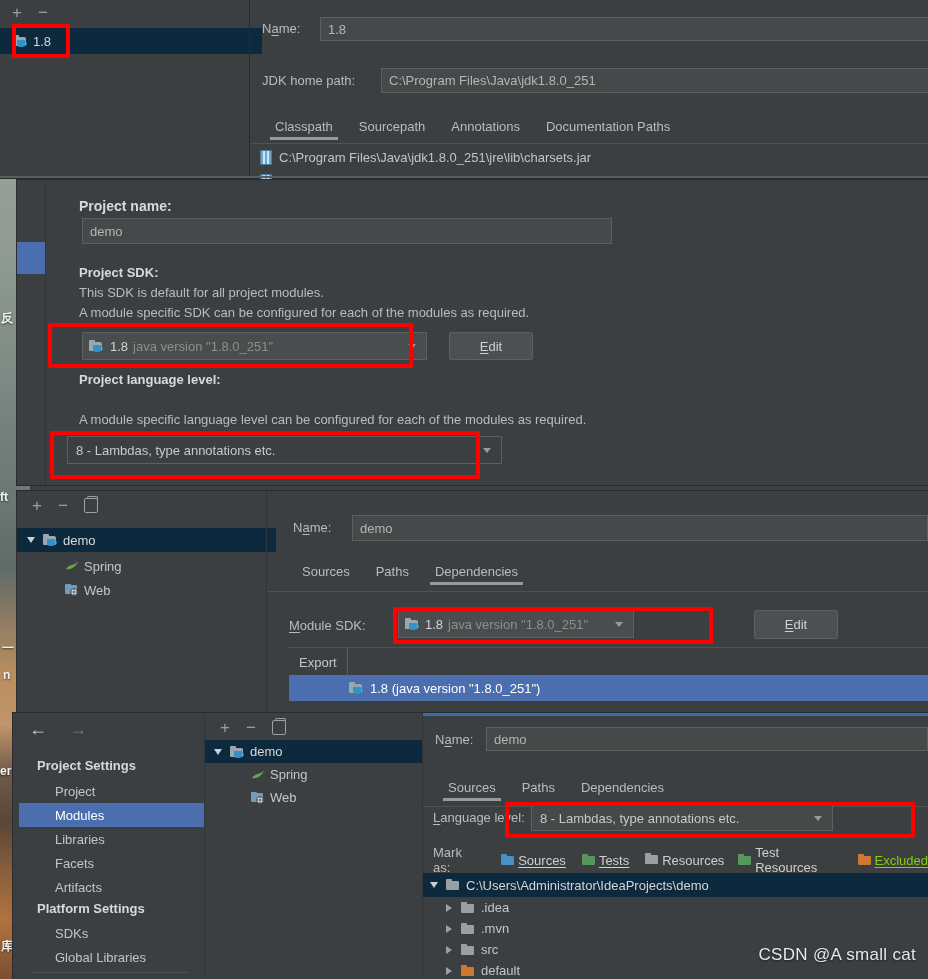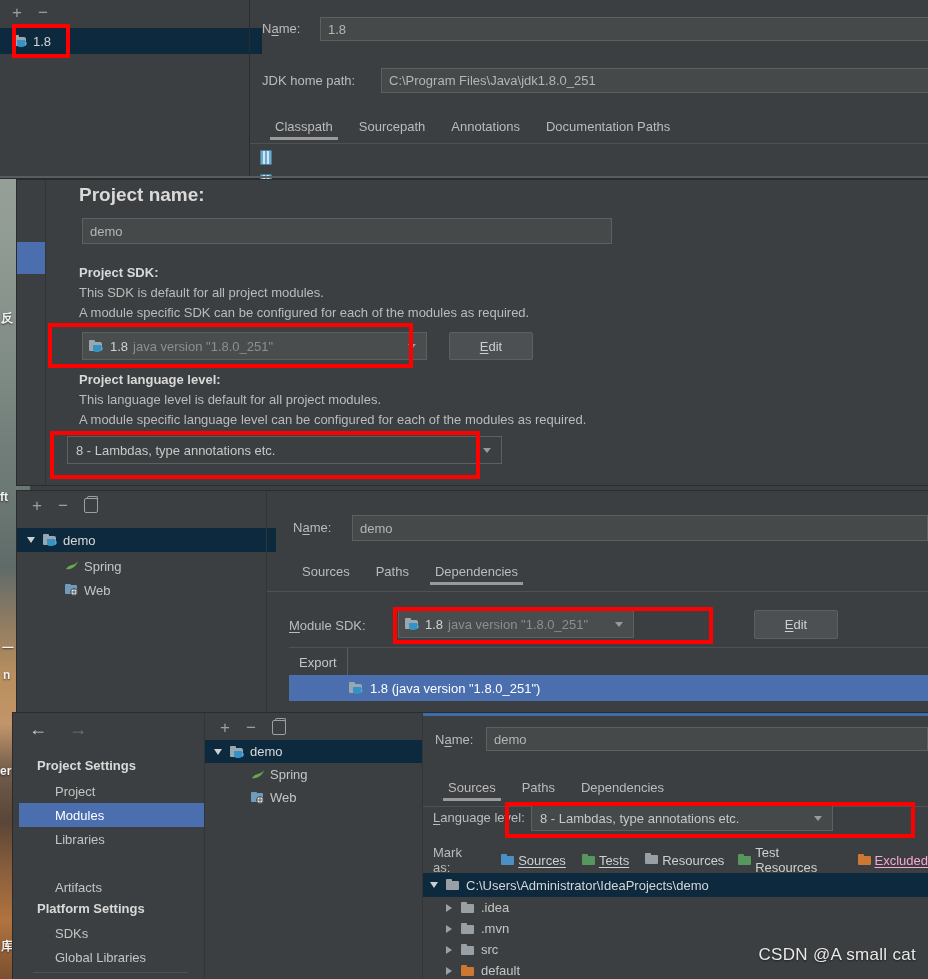--- a/index.html
+++ b/index.html
@@ -155,36 +155,37 @@
     <div class="abs tabs" style="left:12px;top:114px;height:20px;">
       <div class="tab active">Classpath</div>
       <div class="tab">Sourcepath</div>
       <div class="tab">Annotations</div>
       <div class="tab">Documentation Paths</div>
     </div>
     <div class="divider-h" style="left:0;top:143px;width:678px;background:#4e5254;"></div>
 
     <div class="abs" style="left:10px;top:146px;width:668px;height:22px;display:flex;align-items:center;">
       <span class="ic ic-jar"></span>
+      <span style="margin-left:7px;color:#c3c3c3;">C:\Program Files\Java\jdk1.8.0_251\jre\lib\charsets.jar</span>
     </div>
     <div class="abs" style="left:10px;top:170px;">
       <span class="ic ic-jar" style="height:8px;"></span>
     </div>
   </div>
   <div class="abs" style="left:0;top:176px;width:928px;height:2px;background:#5a5d5f;"></div>
 </div>
 <div class="redbox" style="left:12px;top:24px;width:58px;height:34px;"></div>
 
 <div class="abs panel" style="left:17px;top:180px;width:911px;height:305px;z-index:12;background:#3c3f41;">
 
   <div class="abs" style="left:0;top:0;width:28px;height:305px;background:#3c3f41;"></div>
   <div class="abs" style="left:0;top:62px;width:28px;height:32px;background:#4b6eaf;"></div>
   <div class="divider-v" style="left:28px;top:0;height:305px;background:#323537;"></div>
 
-  <div class="abs lbl-b" style="left:62px;top:4px;font-size:19px;">Project name:</div>
+  <div class="abs lbl-b" style="left:62px;top:18px;font-size:14px;">Project name:</div>
   <div class="abs field" style="left:65px;top:38px;width:530px;height:26px;">
     <span>demo</span>
   </div>
 
   <div class="abs lbl-b" style="left:62px;top:85px;">Project SDK:</div>
   <div class="abs lbl" style="left:62px;top:105px;">This SDK is default for all project modules.</div>
   <div class="abs lbl" style="left:62px;top:125px;">A module specific SDK can be configured for each of the modules as required.</div>
 
   <div class="abs combo" style="left:65px;top:152px;width:345px;height:28px;">
     <span class="ic ic-folder-sdk">
@@ -196,21 +197,20 @@
     <span style="margin-left:5px;color:#8e8e8e;">java version "1.8.0_251"</span>
     <span class="arrow-box">
         <i class="arrow-dn"></i>
       </span>
   </div>
   <div class="abs btn" style="left:432px;top:152px;width:84px;height:28px;">
     <span><span class="uline">E</span>dit</span>
   </div>
 
   <div class="abs lbl-b" style="left:62px;top:192px;">Project language level:</div>
-  <div class="abs lbl" style="left:62px;top:212px;">This language level is default for all project modules.</div>
   <div class="abs lbl" style="left:62px;top:232px;">A module specific language level can be configured for each of the modules as required.</div>
 
   <div class="abs combo" style="left:50px;top:256px;width:435px;height:28px;background:#3c3f41;">
     <span style="margin-left:2px;color:#c8c8c8;">8 - Lambdas, type annotations etc.</span>
     <span class="arrow-box">
         <i class="arrow-dn"></i>
       </span>
   </div>
 </div>
 <div class="redbox" style="left:48px;top:323px;width:365px;height:45px;"></div>
@@ -316,20 +316,23 @@
     <div class="abs lbl-b" style="left:24px;top:45px;">Project Settings</div>
     <div class="abs" style="left:6px;top:66px;width:185px;height:24px;display:flex;align-items:center;padding-left:36px;color:#c4c4c4;">
       <span>Project</span>
     </div>
     <div class="abs" style="left:6px;top:90px;width:185px;height:24px;display:flex;align-items:center;padding-left:36px;background:#4b6eaf;color:#ffffff;">
       <span>Modules</span>
     </div>
     <div class="abs" style="left:6px;top:114px;width:185px;height:24px;display:flex;align-items:center;padding-left:36px;color:#c4c4c4;">
       <span>Libraries</span>
     </div>
+    <div class="abs" style="left:6px;top:138px;width:185px;height:24px;display:flex;align-items:center;padding-left:36px;color:#c4c4c4;">
+      <span>Facets</span>
+    </div>
     <div class="abs" style="left:6px;top:162px;width:185px;height:24px;display:flex;align-items:center;padding-left:36px;color:#c4c4c4;">
       <span>Artifacts</span>
     </div>
 
     <div class="abs lbl-b" style="left:24px;top:188px;">Platform Settings</div>
     <div class="abs" style="left:6px;top:208px;width:185px;height:24px;display:flex;align-items:center;padding-left:36px;color:#c4c4c4;">
       <span>SDKs</span>
     </div>
     <div class="abs" style="left:6px;top:232px;width:185px;height:24px;display:flex;align-items:center;padding-left:36px;color:#c4c4c4;">
       <span>Global Libraries</span>
@@ -435,21 +438,21 @@
             <i class="f"></i>
           </span>
         <span style="margin-left:3px;color:#cfcfcf;">Test Resources</span>
       </span>
 
       <span style="margin-left:14px;display:flex;align-items:center;">
         <span class="ic ic-folder orange">
             <i class="tab2"></i>
             <i class="f"></i>
           </span>
-        <span class="uline" style="margin-left:3px;color:#f9a8d4;text-align:center;">Excluded</span>
+        <span class="uline" style="margin-left:3px;color:#84cc16;text-align:center;">Excluded</span>
       </span>
     </div>
 
     <div class="abs row-sel-dark" style="left:0;top:160px;width:505px;height:24px;display:flex;align-items:center;padding-left:7px;">
       <i class="tri-d"></i>
       <span class="ic ic-folder gray" style="margin-left:8px;">
           <i class="tab2"></i>
           <i class="f"></i>
         </span>
       <span style="margin-left:6px;color:#d5d5d5;">C:\Users\Administrator\IdeaProjects\demo</span>

